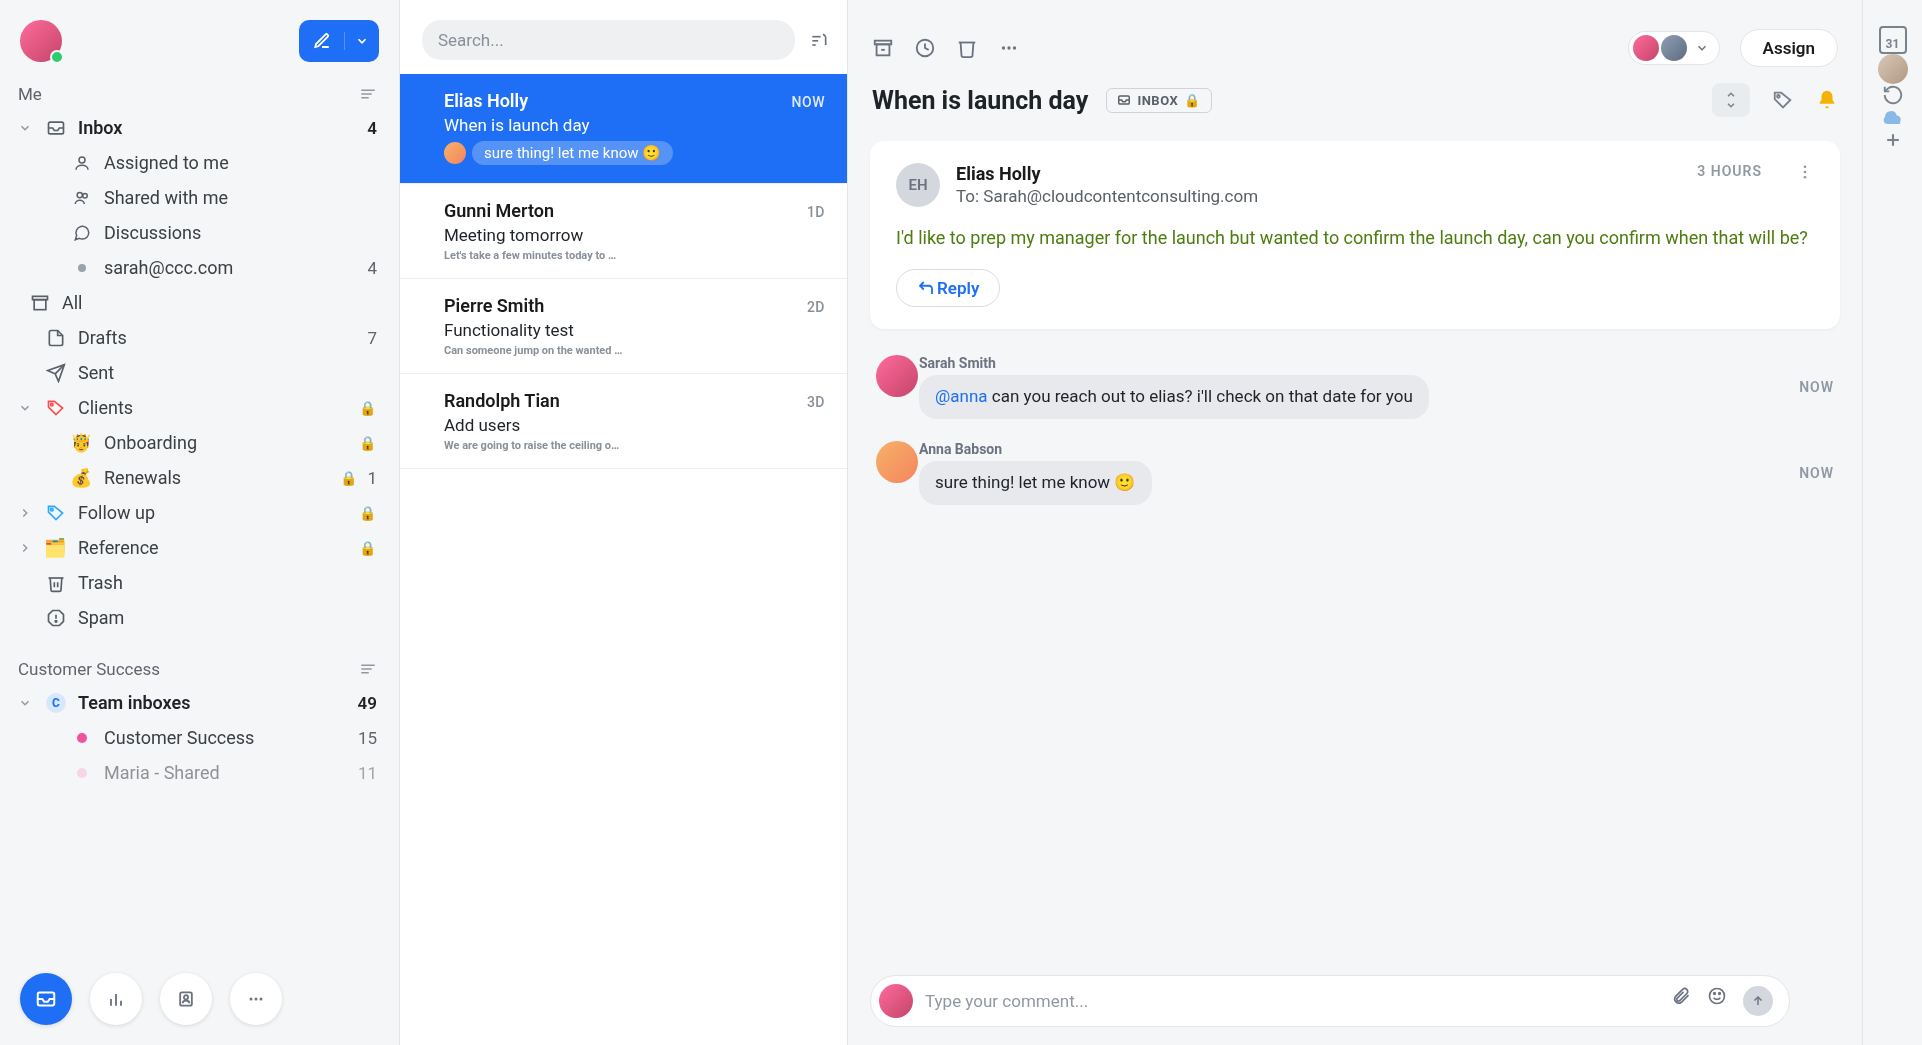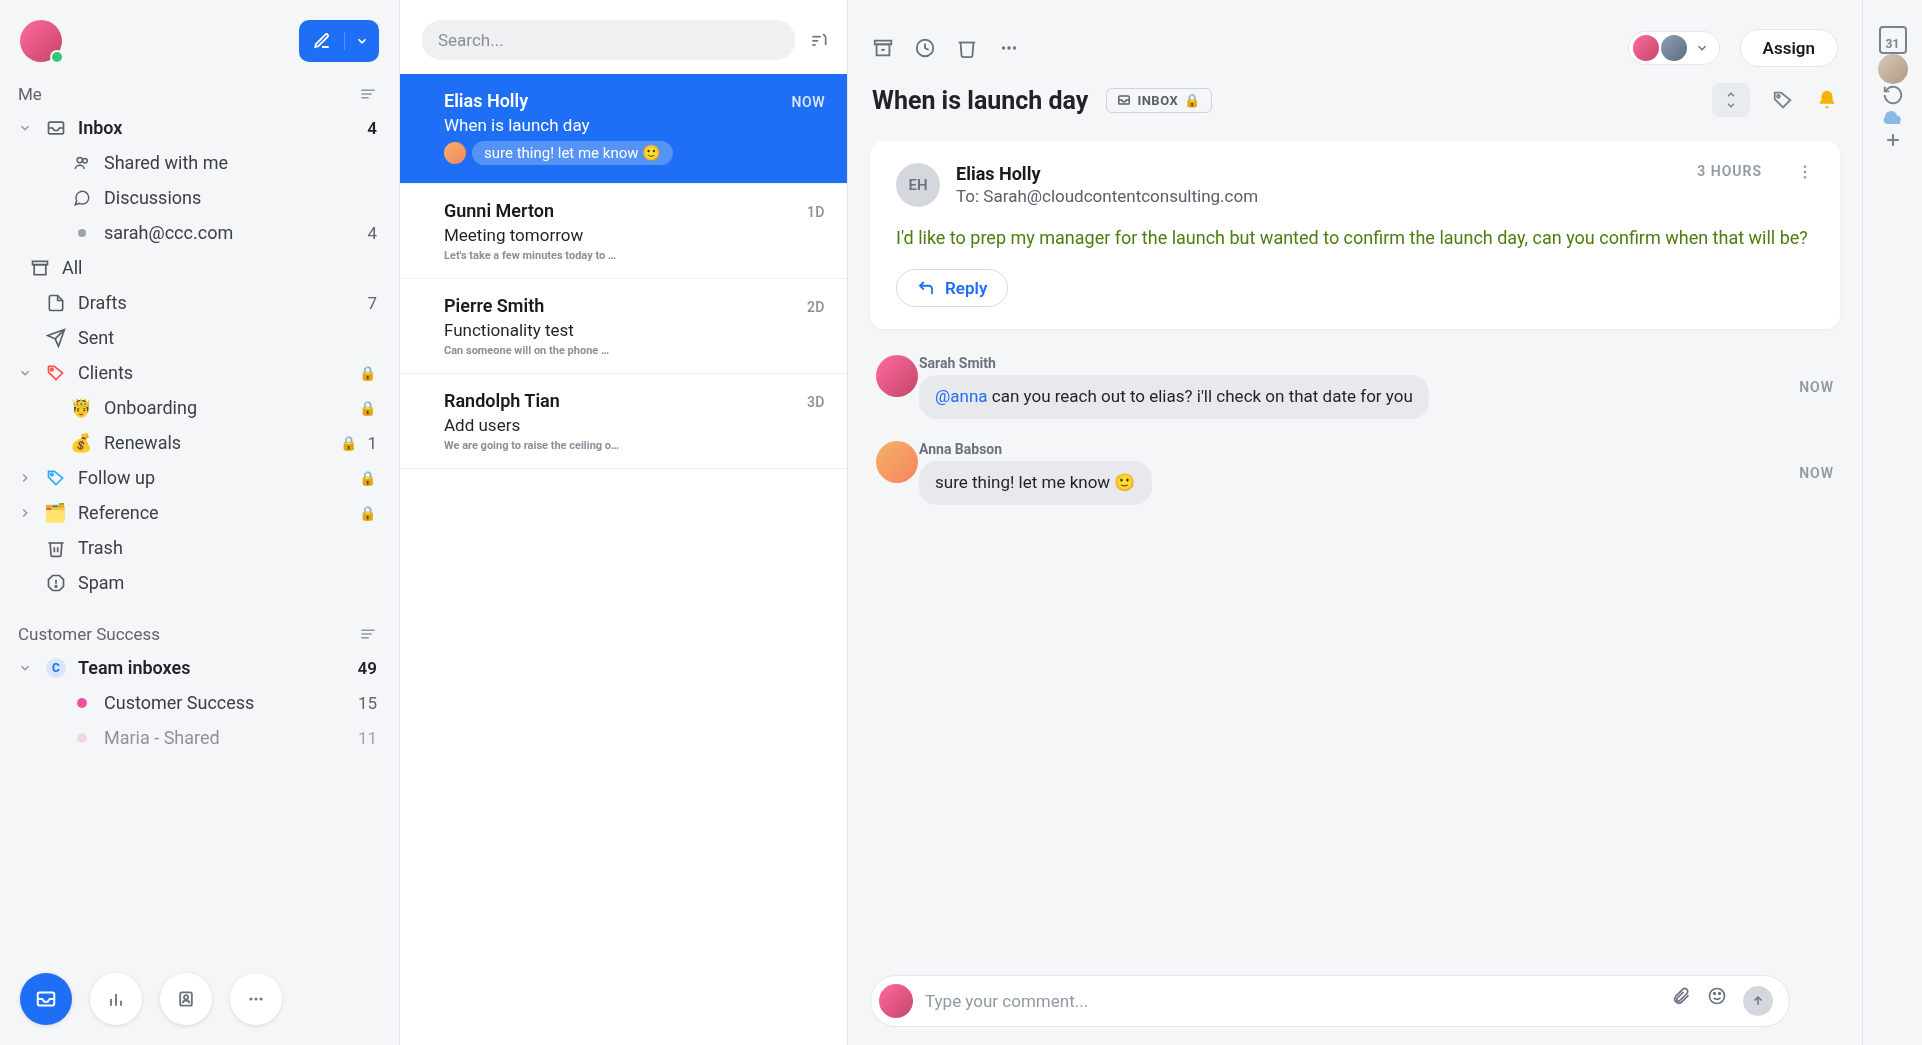--- a/index.html
+++ b/index.html
@@ -68,21 +68,21 @@
 .tag-icn{color:#7a828b;} .bell-icn{color:#f5b301;}
 .message-card { background:#fff; border-radius:14px; margin: 6px 22px 0 22px; padding: 22px 26px 22px 26px; box-shadow:0 1px 3px rgba(0,0,0,.05);}
 .msg-head { display:flex; align-items:flex-start; gap:16px;}
 .msg-avatar { width:44px;height:44px;border-radius:50%;background:#d4d8de;color:#6b7280;display:flex;align-items:center;justify-content:center;font-weight:600;font-size:15px;}
 .msg-head-text { flex:1;}
 .msg-from { font-weight:700; font-size:18px;}
 .msg-to { color:#5a6068; font-size:17px; margin-top:2px;}
 .msg-time { color:#9099a3; font-size:14px; font-weight:600; letter-spacing:1px;}
 .msg-more { color:#9099a3; margin-left:18px;}
 .msg-body { font-size:18px; color:#4d7c0f; margin:18px 0 18px 0; line-height:1.45;}
-.reply-btn { border:1px solid #d7dbe0; border-radius:22px; padding:8px 20px; font-size:17px; color:#1e6ff5; font-weight:600; display:inline-flex; align-items:center; gap:10px; cursor:pointer;}
+.reply-btn { border:1px solid #d7dbe0; border-radius:22px; padding:8px 20px; font-size:17px; color:#1e6ff5; font-weight:600; display:inline-flex; align-items:center; gap:2px; cursor:pointer;}
 
 .comments { padding: 16px 28px; }
 .comment { display:flex; gap:1px; margin: 10px 0 22px 0; position:relative;}
 .comment-av { width:42px;height:42px;border-radius:50%; flex:0 0 auto;}
 .comment-av.ss{background:linear-gradient(135deg,#ff6b9d,#c44569);} .comment-av.ab{background:linear-gradient(135deg,#f7b267,#f4845f);}
 .comment-body {}
 .comment-author { font-size:14px; font-weight:700; color:#6b7280; margin-bottom:4px;}
 .comment-bubble { background:#e7e9ec; border-radius:18px; padding:10px 16px; font-size:17px; color:#1f2328; max-width:560px; line-height:1.4;}
 .mention { color:#1e6ff5;}
 .comment-time { position:absolute; right:0; top:24px; color:#9099a3; font-size:14px; font-weight:600; letter-spacing:1px;}
@@ -149,20 +149,29 @@
               <path d="M3 12h5l2 3h4l2-3h5"></path>
             </svg>
           </span>
         <span class="label">Inbox</span>
         <span class="count">4</span>
       </div>
 
       <div class="nav-item nav-indent-2">
         <span class="icon">
             <svg width="18" height="18" viewBox="0 0 24 24" fill="none" stroke="currentColor" stroke-width="2">
+              <circle cx="12" cy="8" r="4"></circle>
+              <path d="M4 21c0-4 4-6 8-6s8 2 8 6"></path>
+            </svg>
+          </span>
+        <span class="label">Assigned to me</span>
+      </div>
+      <div class="nav-item nav-indent-2">
+        <span class="icon">
+            <svg width="18" height="18" viewBox="0 0 24 24" fill="none" stroke="currentColor" stroke-width="2">
               <circle cx="9" cy="8" r="3.5"></circle>
               <circle cx="16" cy="9" r="3"></circle>
               <path d="M3 20c0-3 3-5 6-5s6 2 6 5"></path>
             </svg>
           </span>
         <span class="label">Shared with me</span>
       </div>
       <div class="nav-item nav-indent-2">
         <span class="icon">
             <svg width="18" height="18" viewBox="0 0 24 24" fill="none" stroke="currentColor" stroke-width="2">
@@ -386,21 +395,21 @@
       <div class="subject">Meeting tomorrow</div>
       <div class="preview">Let's take a few minutes today to …</div>
     </div>
 
     <div class="thread">
       <div class="row1">
         <div class="sender">Pierre Smith</div>
         <div class="time">2D</div>
       </div>
       <div class="subject">Functionality test</div>
-      <div class="preview">Can someone will on the phone …</div>
+      <div class="preview">Can someone jump on the wanted …</div>
     </div>
 
     <div class="thread">
       <div class="row1">
         <div class="sender">Randolph Tian</div>
         <div class="time">3D</div>
       </div>
       <div class="subject">Add users</div>
       <div class="preview">We are going to raise the ceiling o…</div>
     </div>

